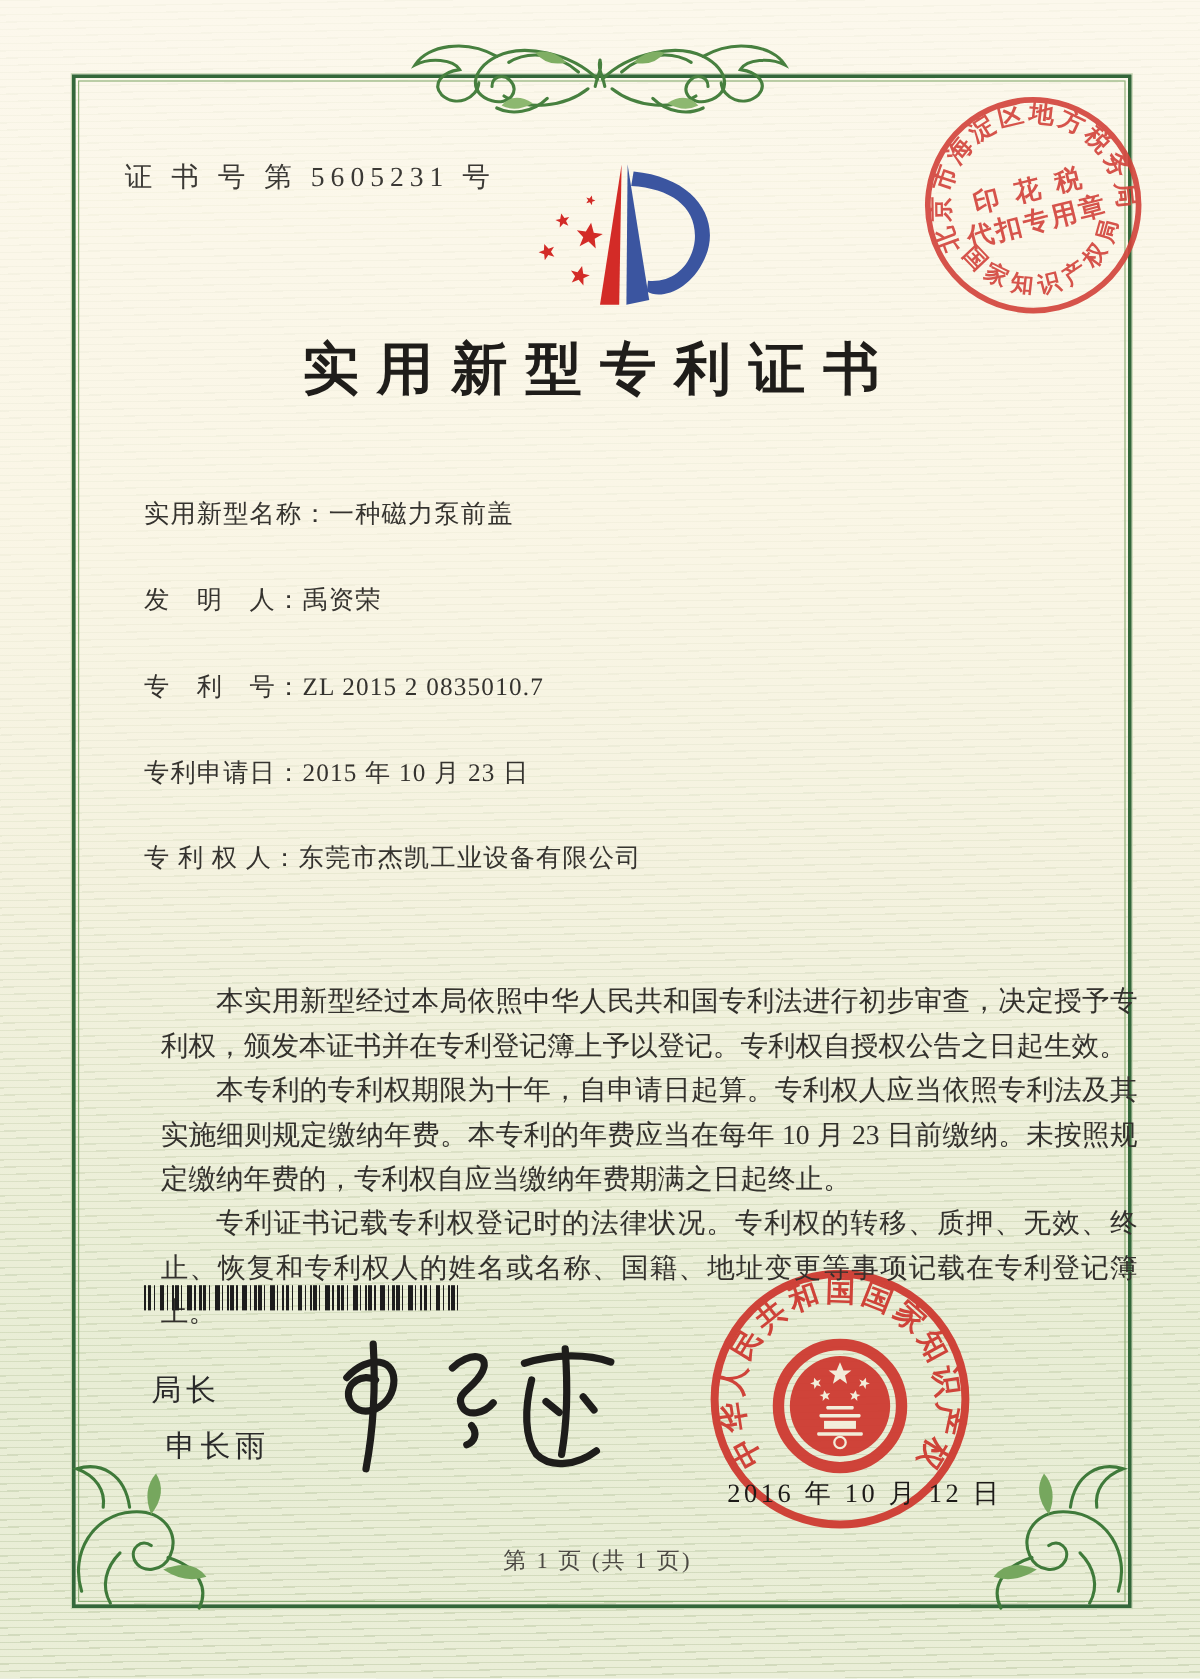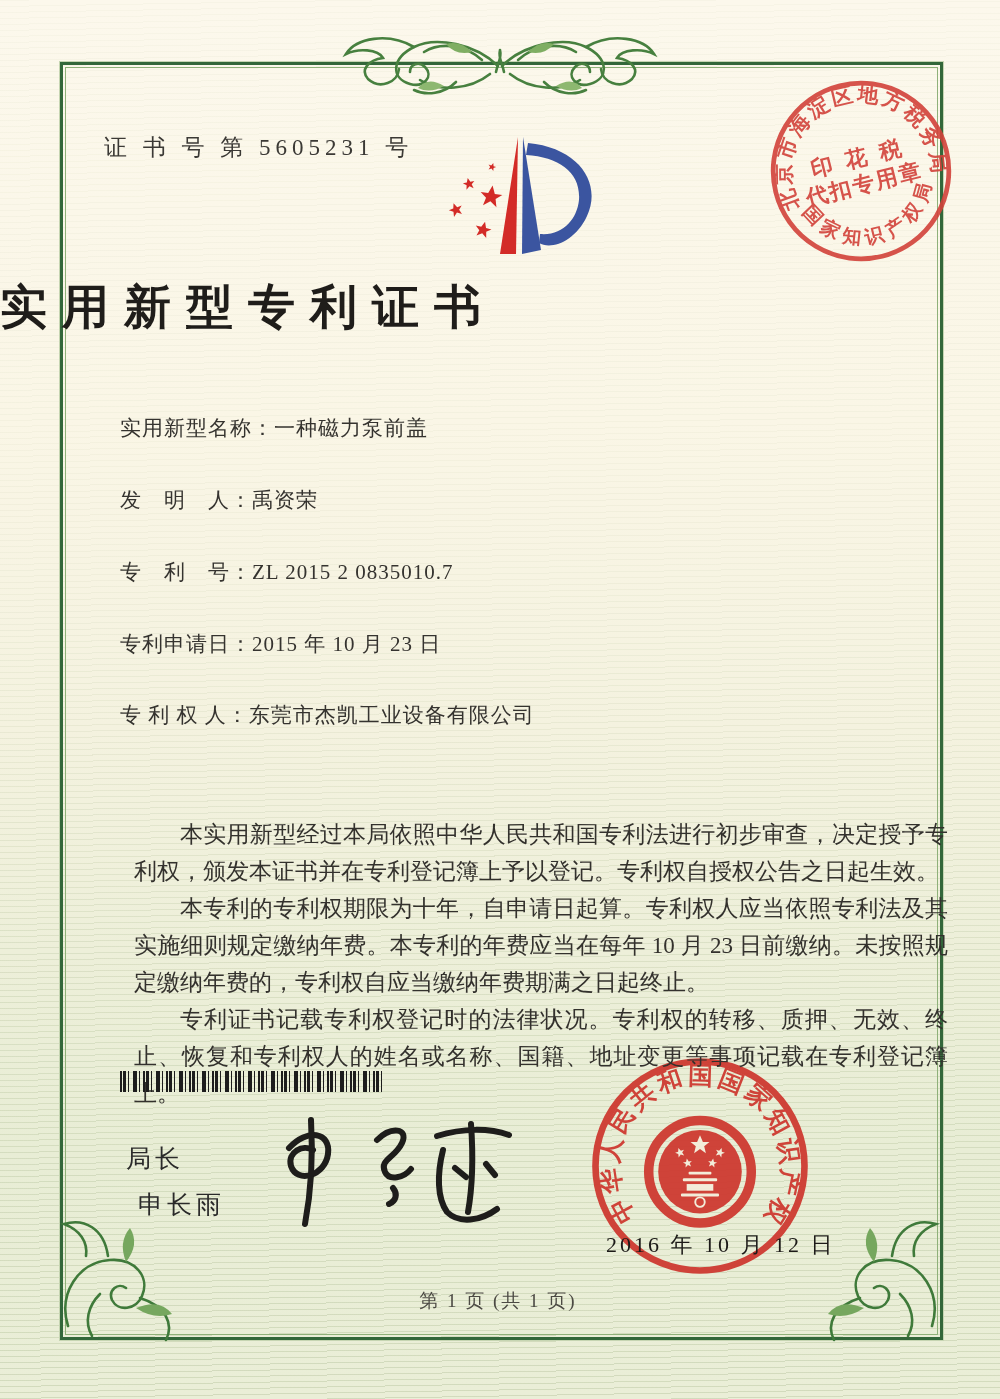--- a/index.html
+++ b/index.html
@@ -15,21 +15,21 @@
     mask-image:linear-gradient(180deg,rgba(0,0,0,.18) 0%,rgba(0,0,0,.25) 40%,rgba(0,0,0,.75) 70%,#000 100%);
   }
   .frame{
     position:absolute;left:60px;top:62px;width:877px;height:1272px;
     border:3px solid #33673a;box-shadow:0 0 0 1px #c6d5b2;
   }
   .frame-inner{position:absolute;inset:2px;border:1px solid #8fb179;}
   .cert-no{position:absolute;left:104px;top:132px;font-size:23px;letter-spacing:5px;color:#3b3935;}
   .logo{position:absolute;left:420px;top:126px;width:180px;height:140px;}
   .title{
-    position:absolute;left:0;top:276px;width:1000px;
+    position:absolute;left:0;top:276px;width:1000px;text-align:center;
     font-size:47px;font-weight:bold;letter-spacing:15px;color:#1f1d1a;
   }
   .field-row{position:absolute;left:120px;font-size:21px;letter-spacing:1px;color:#35332f;white-space:nowrap;}
   .field-label{display:inline-block;}
   .field-value{display:inline-block;}
   .body-text{
     position:absolute;left:134px;top:816px;width:814px;
     font-size:23px;line-height:37px;text-align:justify;color:#33312d;
   }
   .body-text p{margin:0;text-indent:2em;}

